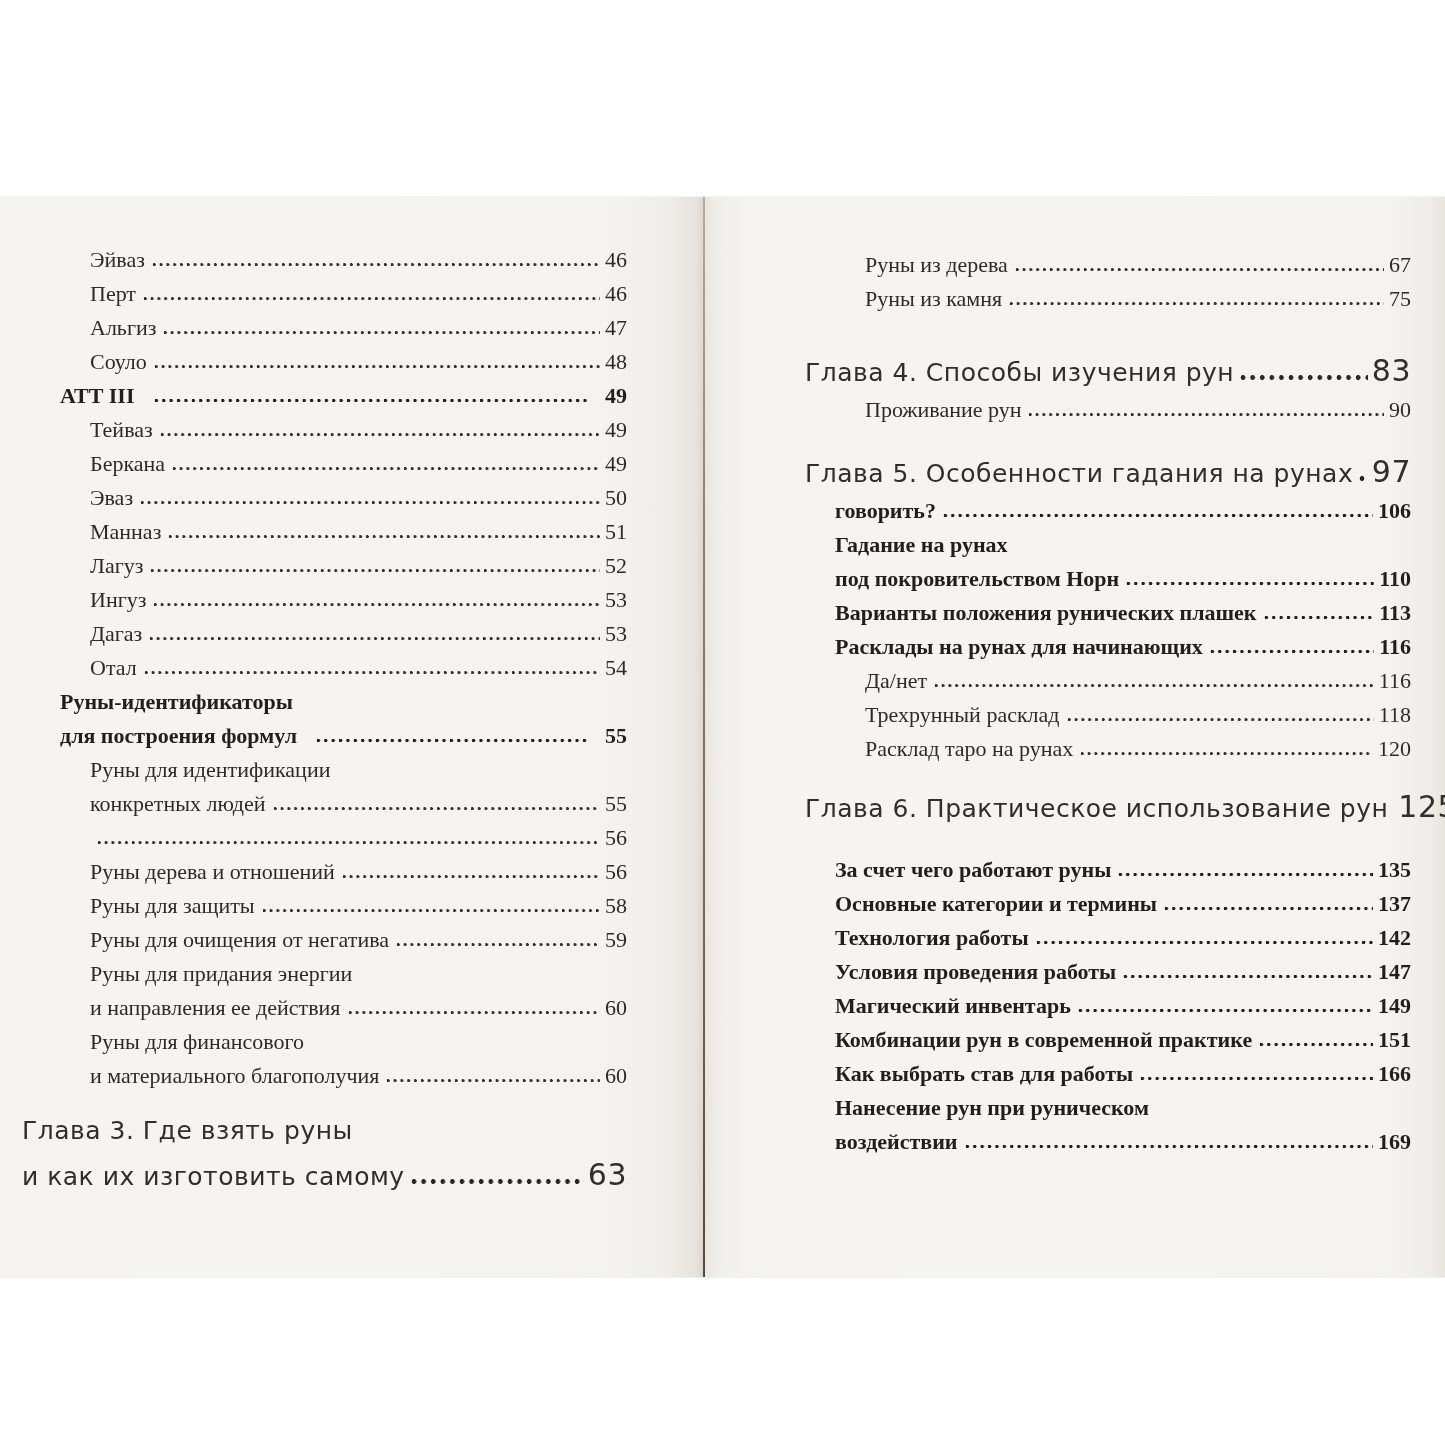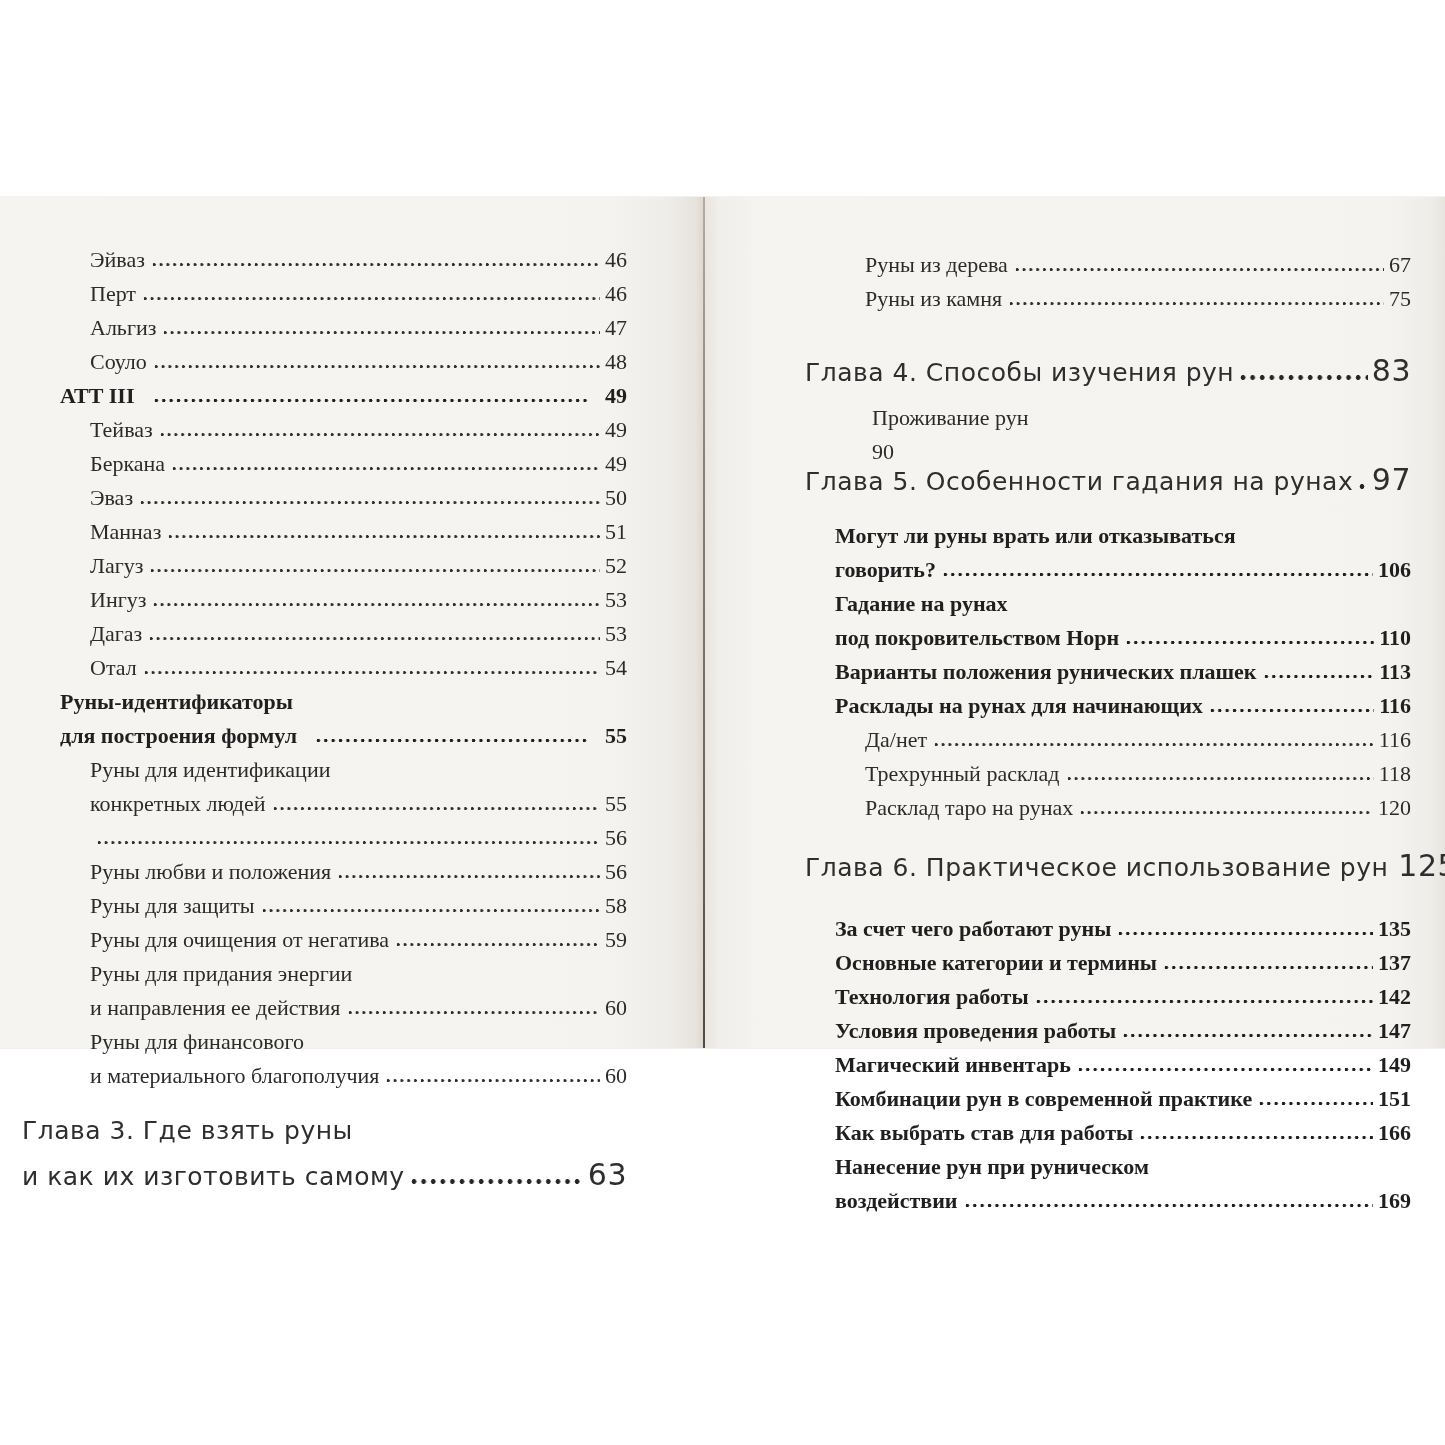--- a/index.html
+++ b/index.html
@@ -15,21 +15,21 @@
     position: relative;
     width: 1445px;
     height: 1445px;
     background: #ffffff;
   }
   .book {
     position: absolute;
     top: 197px;
     left: 0;
     width: 1445px;
-    height: 851px;
+    height: 1080px;
     display: flex;
     box-shadow: 0 -1px 0 rgba(0,0,0,0.05), 0 1px 0 rgba(0,0,0,0.06);
   }
   .page {
     box-sizing: border-box;
     height: 100%;
     color: #2b2b2b;
   }
   .page-left {
     width: 703px;
@@ -189,21 +189,21 @@
         <div class="row style-regular indent-2">
           <span class="label">конкретных людей</span>
           <span class="leader"></span>
           <span class="num">55</span>
         </div>
         <div class="row style-regular indent-2">
           <span class="leader"></span>
           <span class="num">56</span>
         </div>
         <div class="row style-regular indent-2">
-          <span class="label">Руны любви и положения</span>
+          <span class="label">Руны дерева и отношений</span>
           <span class="leader"></span>
           <span class="num">56</span>
         </div>
         <div class="row style-regular indent-2">
           <span class="label">Руны для защиты</span>
           <span class="leader"></span>
           <span class="num">58</span>
         </div>
         <div class="row style-regular indent-2">
           <span class="label">Руны для очищения от негатива</span>
@@ -245,32 +245,29 @@
         <div class="row style-regular indent-2">
           <span class="label">Руны из камня</span>
           <span class="leader"></span>
           <span class="num">75</span>
         </div>
         <div class="row style-chapter indent-0" style="margin-top: 33px;">
           <span class="label">Глава 4. Способы изучения рун</span>
           <span class="leader"></span>
           <span class="num">83</span>
         </div>
-        <div class="row style-regular indent-2" style="margin-top: 8px; flex-direction: column;">
+        <div class="row style-regular indent-2" style="">
           <span class="label">Проживание рун</span>
           <span class="leader"></span>
           <span class="num">90</span>
         </div>
         <div class="row style-chapter indent-0" style="margin-top: 23px; justify-content: center;">
           <span class="label">Глава 5. Особенности гадания на рунах</span>
           <span class="leader"></span>
           <span class="num">97</span>
-        </div>
-        <div class="row style-bold indent-1" style="margin-top: 17px;">
-          <span class="label">Могут ли руны врать или отказываться</span>
         </div>
         <div class="row style-bold indent-1">
           <span class="label">говорить?</span>
           <span class="leader"></span>
           <span class="num">106</span>
         </div>
         <div class="row style-bold indent-1">
           <span class="label">Гадание на рунах</span>
         </div>
         <div class="row style-bold indent-1">

